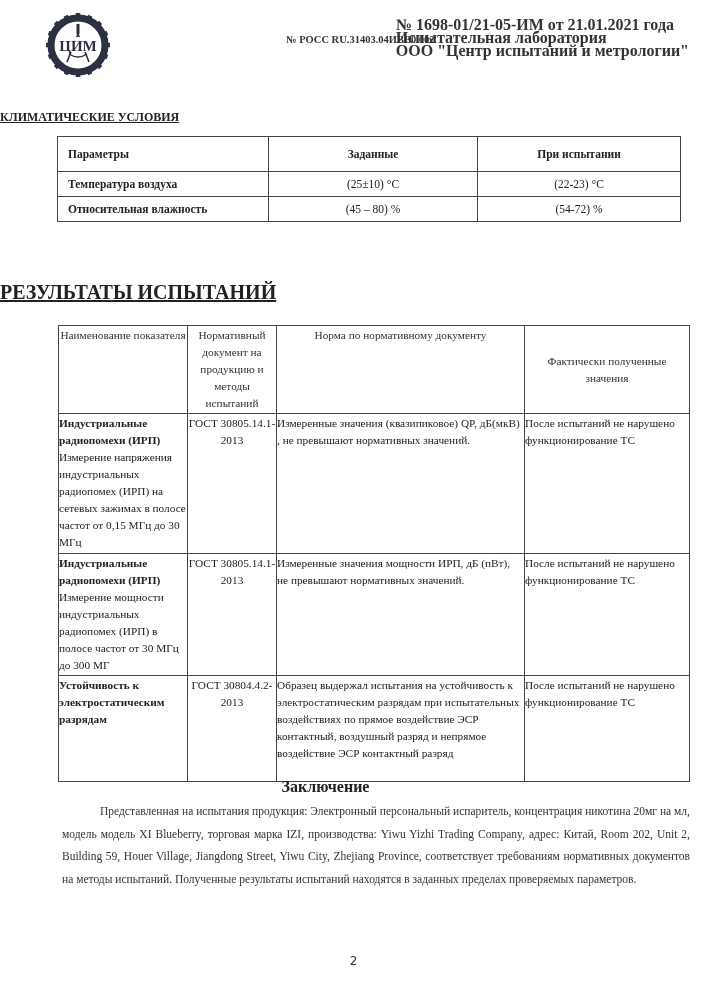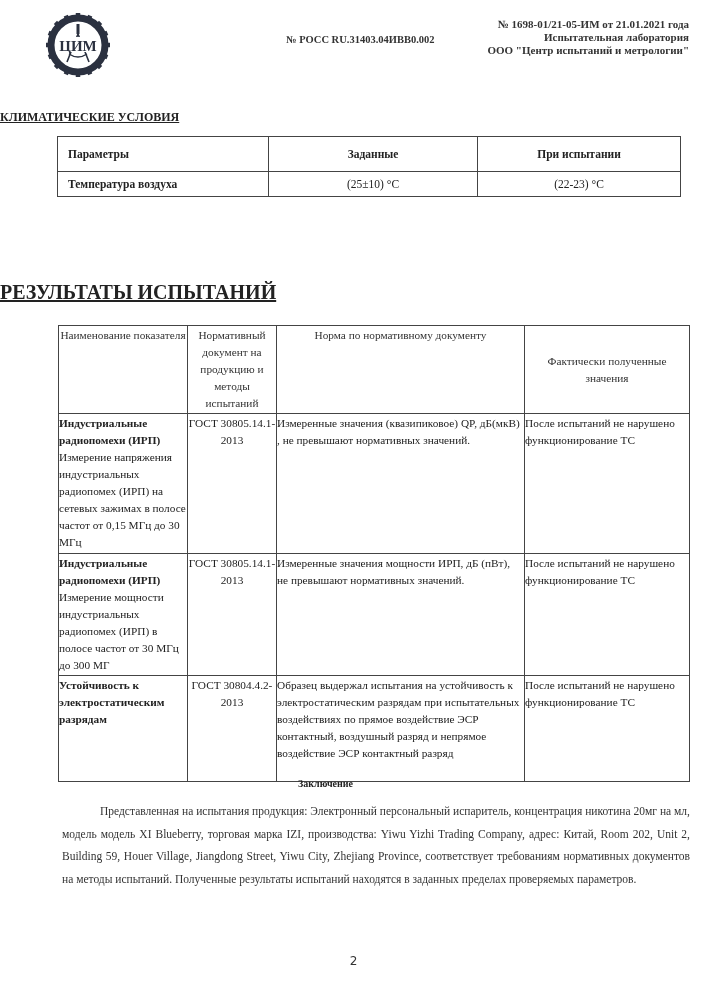--- a/index.html
+++ b/index.html
@@ -2,21 +2,21 @@
 <html><head>
 <meta charset="utf-8">
 <style>
   html, body { margin: 0; padding: 0; background: #ffffff; }
   body {
     width: 707px; height: 1000px; position: relative; overflow: hidden;
     font-family: "Liberation Serif", "DejaVu Serif", serif; color: #222;
   }
   .logo { position: absolute; left: 45px; top: 12px; width: 66px; height: 66px; }
   .hdr-cert { position: absolute; left: 286px; top: 34px; font-size: 10.5px; font-weight: bold; color: #333; }
-  .hdr-right { position: absolute; right: 18px; top: 18px; text-align: right; font-size: 11px; font-weight: bold; color: #333; line-height: 13px; }
+  .hdr-right { position: absolute; right: 18px; top: 18px; font-size: 16px; font-weight: bold; color: #333; line-height: 13px; }
 
   .section-title { position: absolute; left: 0; width: 707px; text-align: left; font-weight: bold; text-decoration: underline; color: #222; }
   .t1-title { top: 110px; font-size: 12px; }
   .t2-title { top: 281px; font-size: 20px; }
 
   table { border-collapse: collapse; position: absolute; }
   td, th { border: 1px solid #444; font-weight: normal; }
 
   .climate { left: 57px; top: 136px; width: 624px; font-size: 11.5px; }
   .climate td { height: 24px; padding: 0 10px; }
@@ -32,21 +32,21 @@
   .results .r1 { width: 128px; }
   .results .r2 { width: 88px; text-align: center; }
   .results .r3 { width: 247px; }
   .results .r4 { }
   .results tr.head td.r4 { vertical-align: middle; }
   .results tr.row1 td { height: 137px; }
   .results tr.row2 td { height: 116px; }
   .results tr.row3 td { height: 103px; }
   .bold { font-weight: bold; }
 
-  .concl-title { position: absolute; left: 0; width: 651px; top: 778px; text-align: center; font-weight: bold; font-size: 10px; }
+  .concl-title { position: absolute; left: 0; width: 651px; top: 778px; text-align: center; font-weight: bold; font-size: 16px; }
   .concl-text { position: absolute; left: 62px; width: 628px; top: 800px; font-size: 11.5px; line-height: 22.6px; text-align: justify; color: #333; }
   .concl-text p { margin: 0; text-indent: 38px; }
   .page-num { position: absolute; left: 0; width: 707px; top: 954px; text-align: center; font-family: "DejaVu Sans", sans-serif; font-size: 12px; color: #333; }
 </style>
 </head>
 <body>
 
 <div class="logo">
   <svg width="66" height="66" viewBox="0 0 66 66">
     <g fill="#2b3140">
@@ -90,20 +90,25 @@
       <tr class="head">
     <td class="c1">Параметры</td>
     <td class="c2">Заданные</td>
     <td class="c3">При испытании</td>
   </tr>
   <tr>
     <td class="c1">Температура воздуха</td>
     <td class="c2">(25±10) °С</td>
     <td class="c3">(22-23) °С</td>
   </tr>
+  <tr>
+    <td class="c1">Относительная влажность</td>
+    <td class="c2">(45 – 80) %</td>
+    <td class="c3">(54-72) %</td>
+  </tr>
 </tbody>
   </table>
 
 <div class="section-title t2-title">РЕЗУЛЬТАТЫ ИСПЫТАНИЙ</div>
 <table class="results">
   <tbody>
       <tr class="head">
     <td class="r1">Наименование показателя</td>
     <td class="r2">Нормативный документ на продукцию и методы испытаний</td>
     <td class="r3">Норма по нормативному документу</td>

